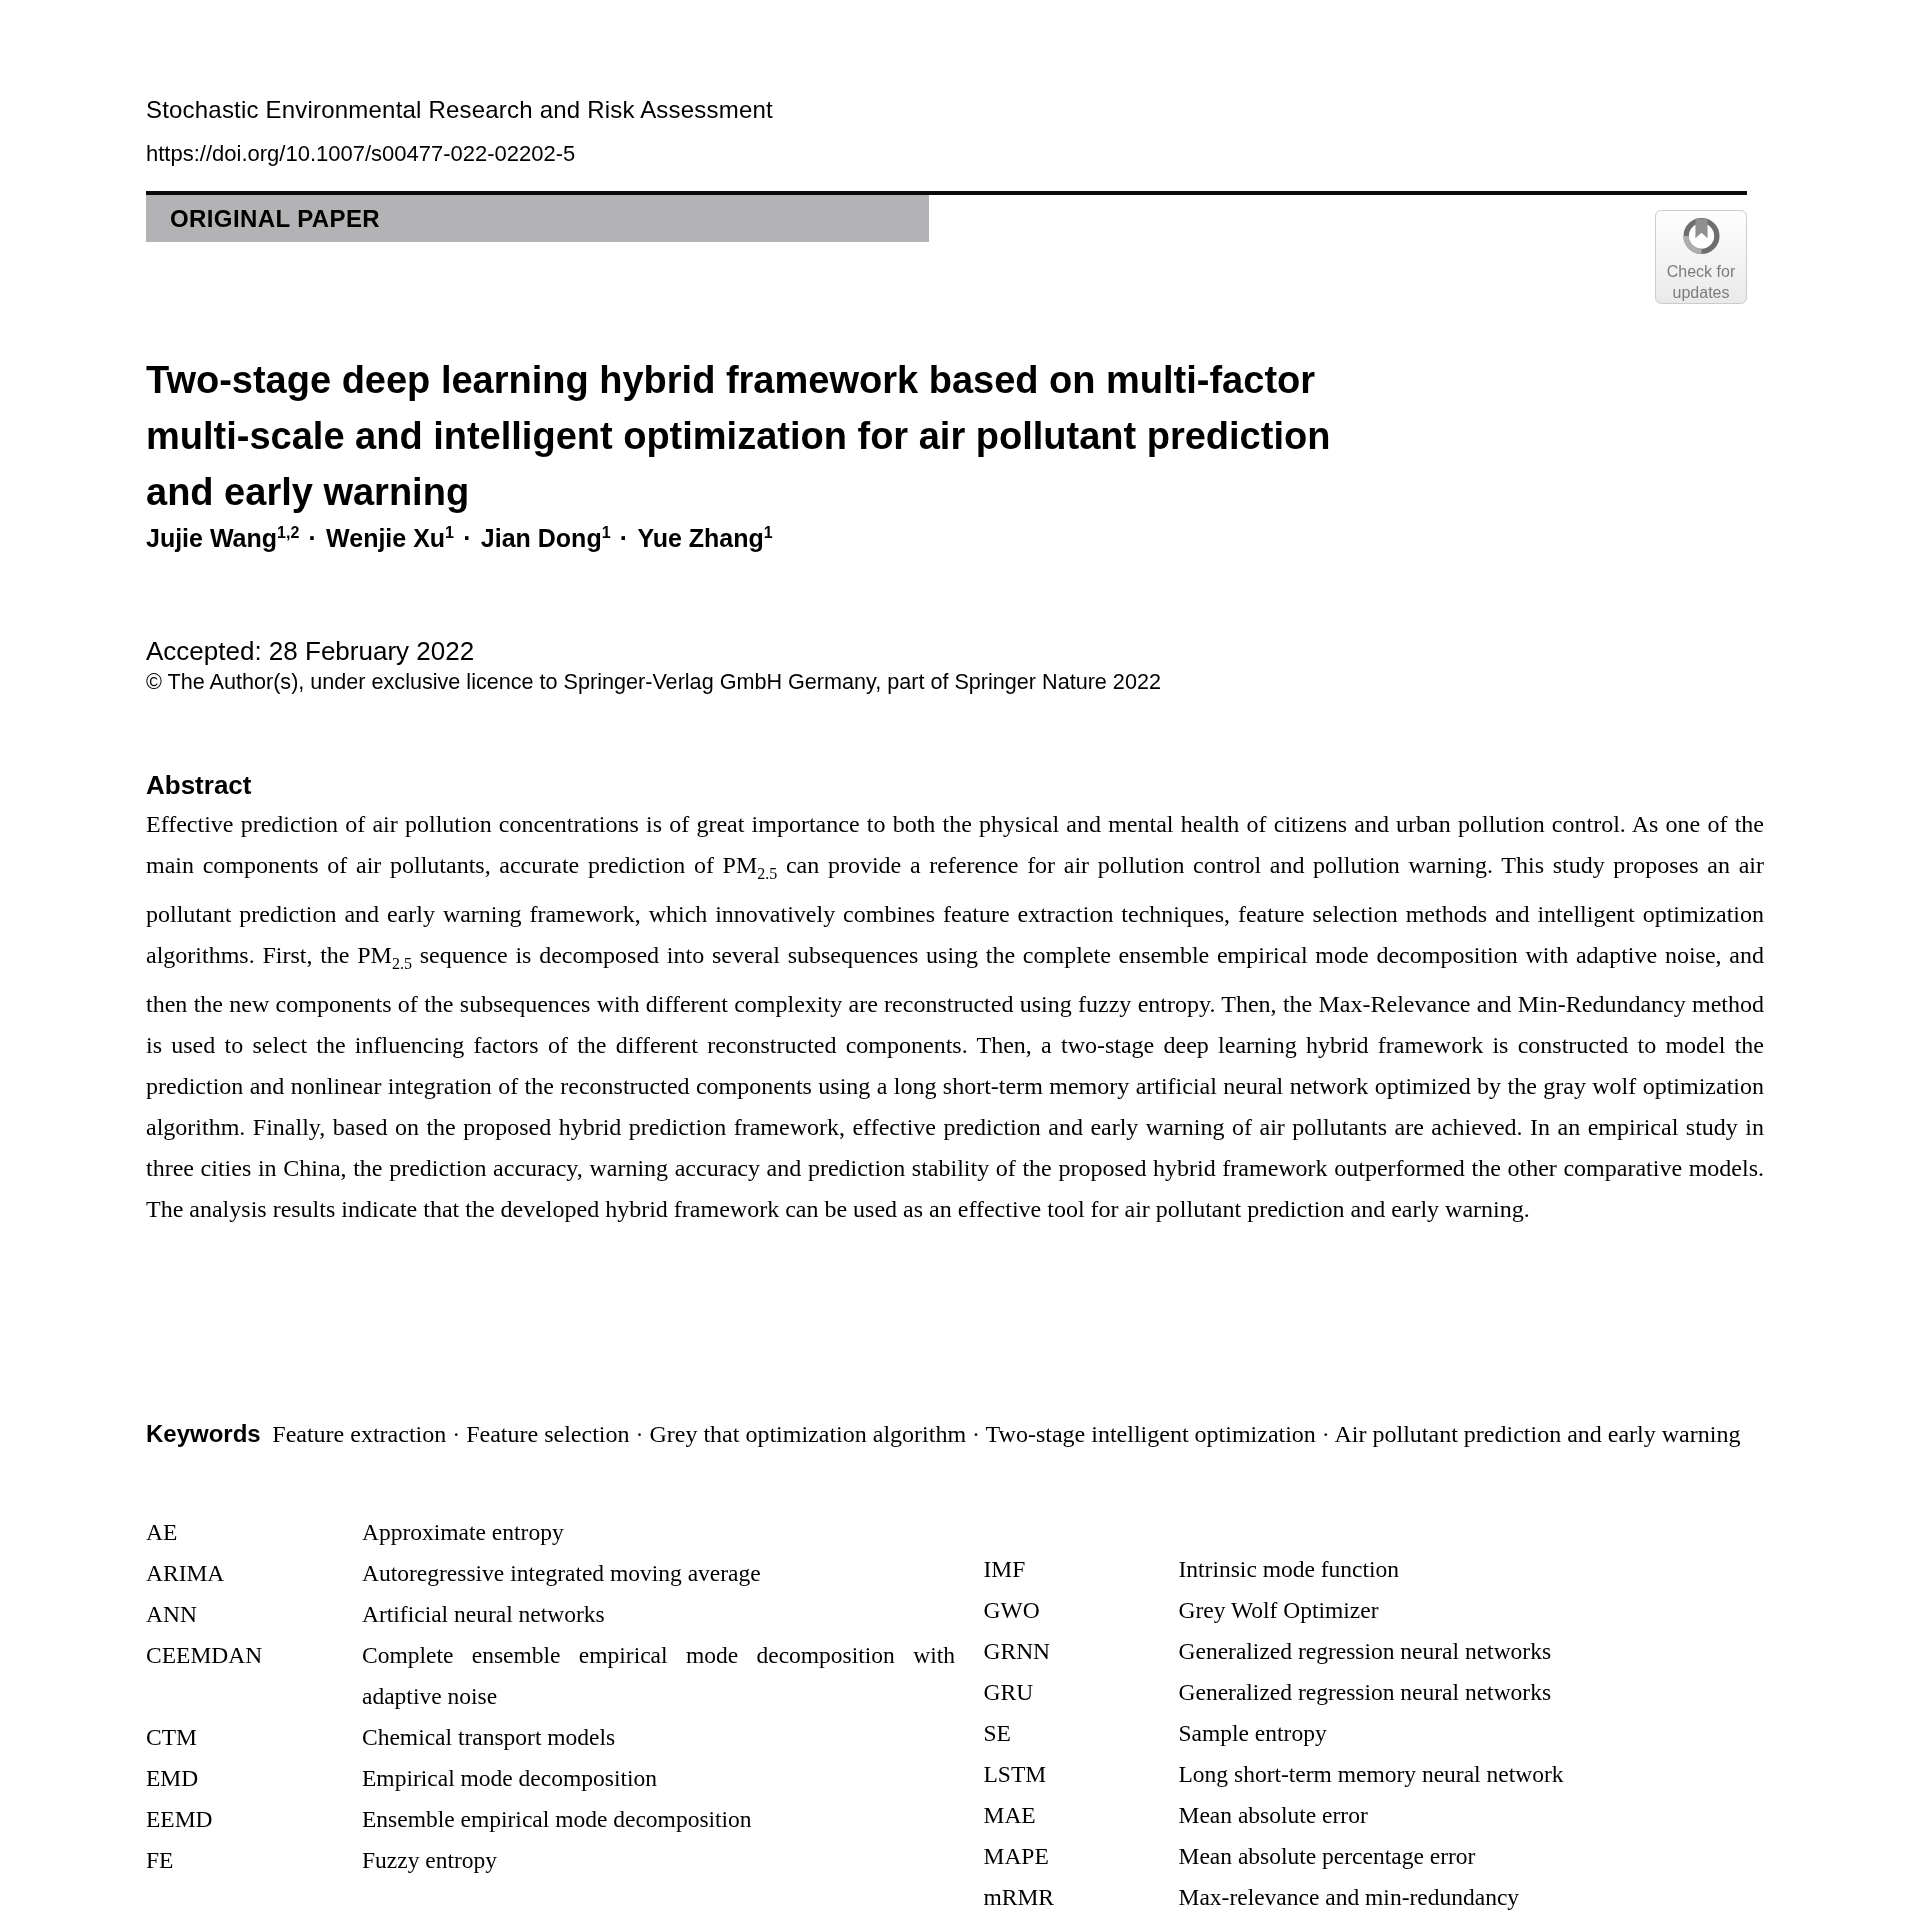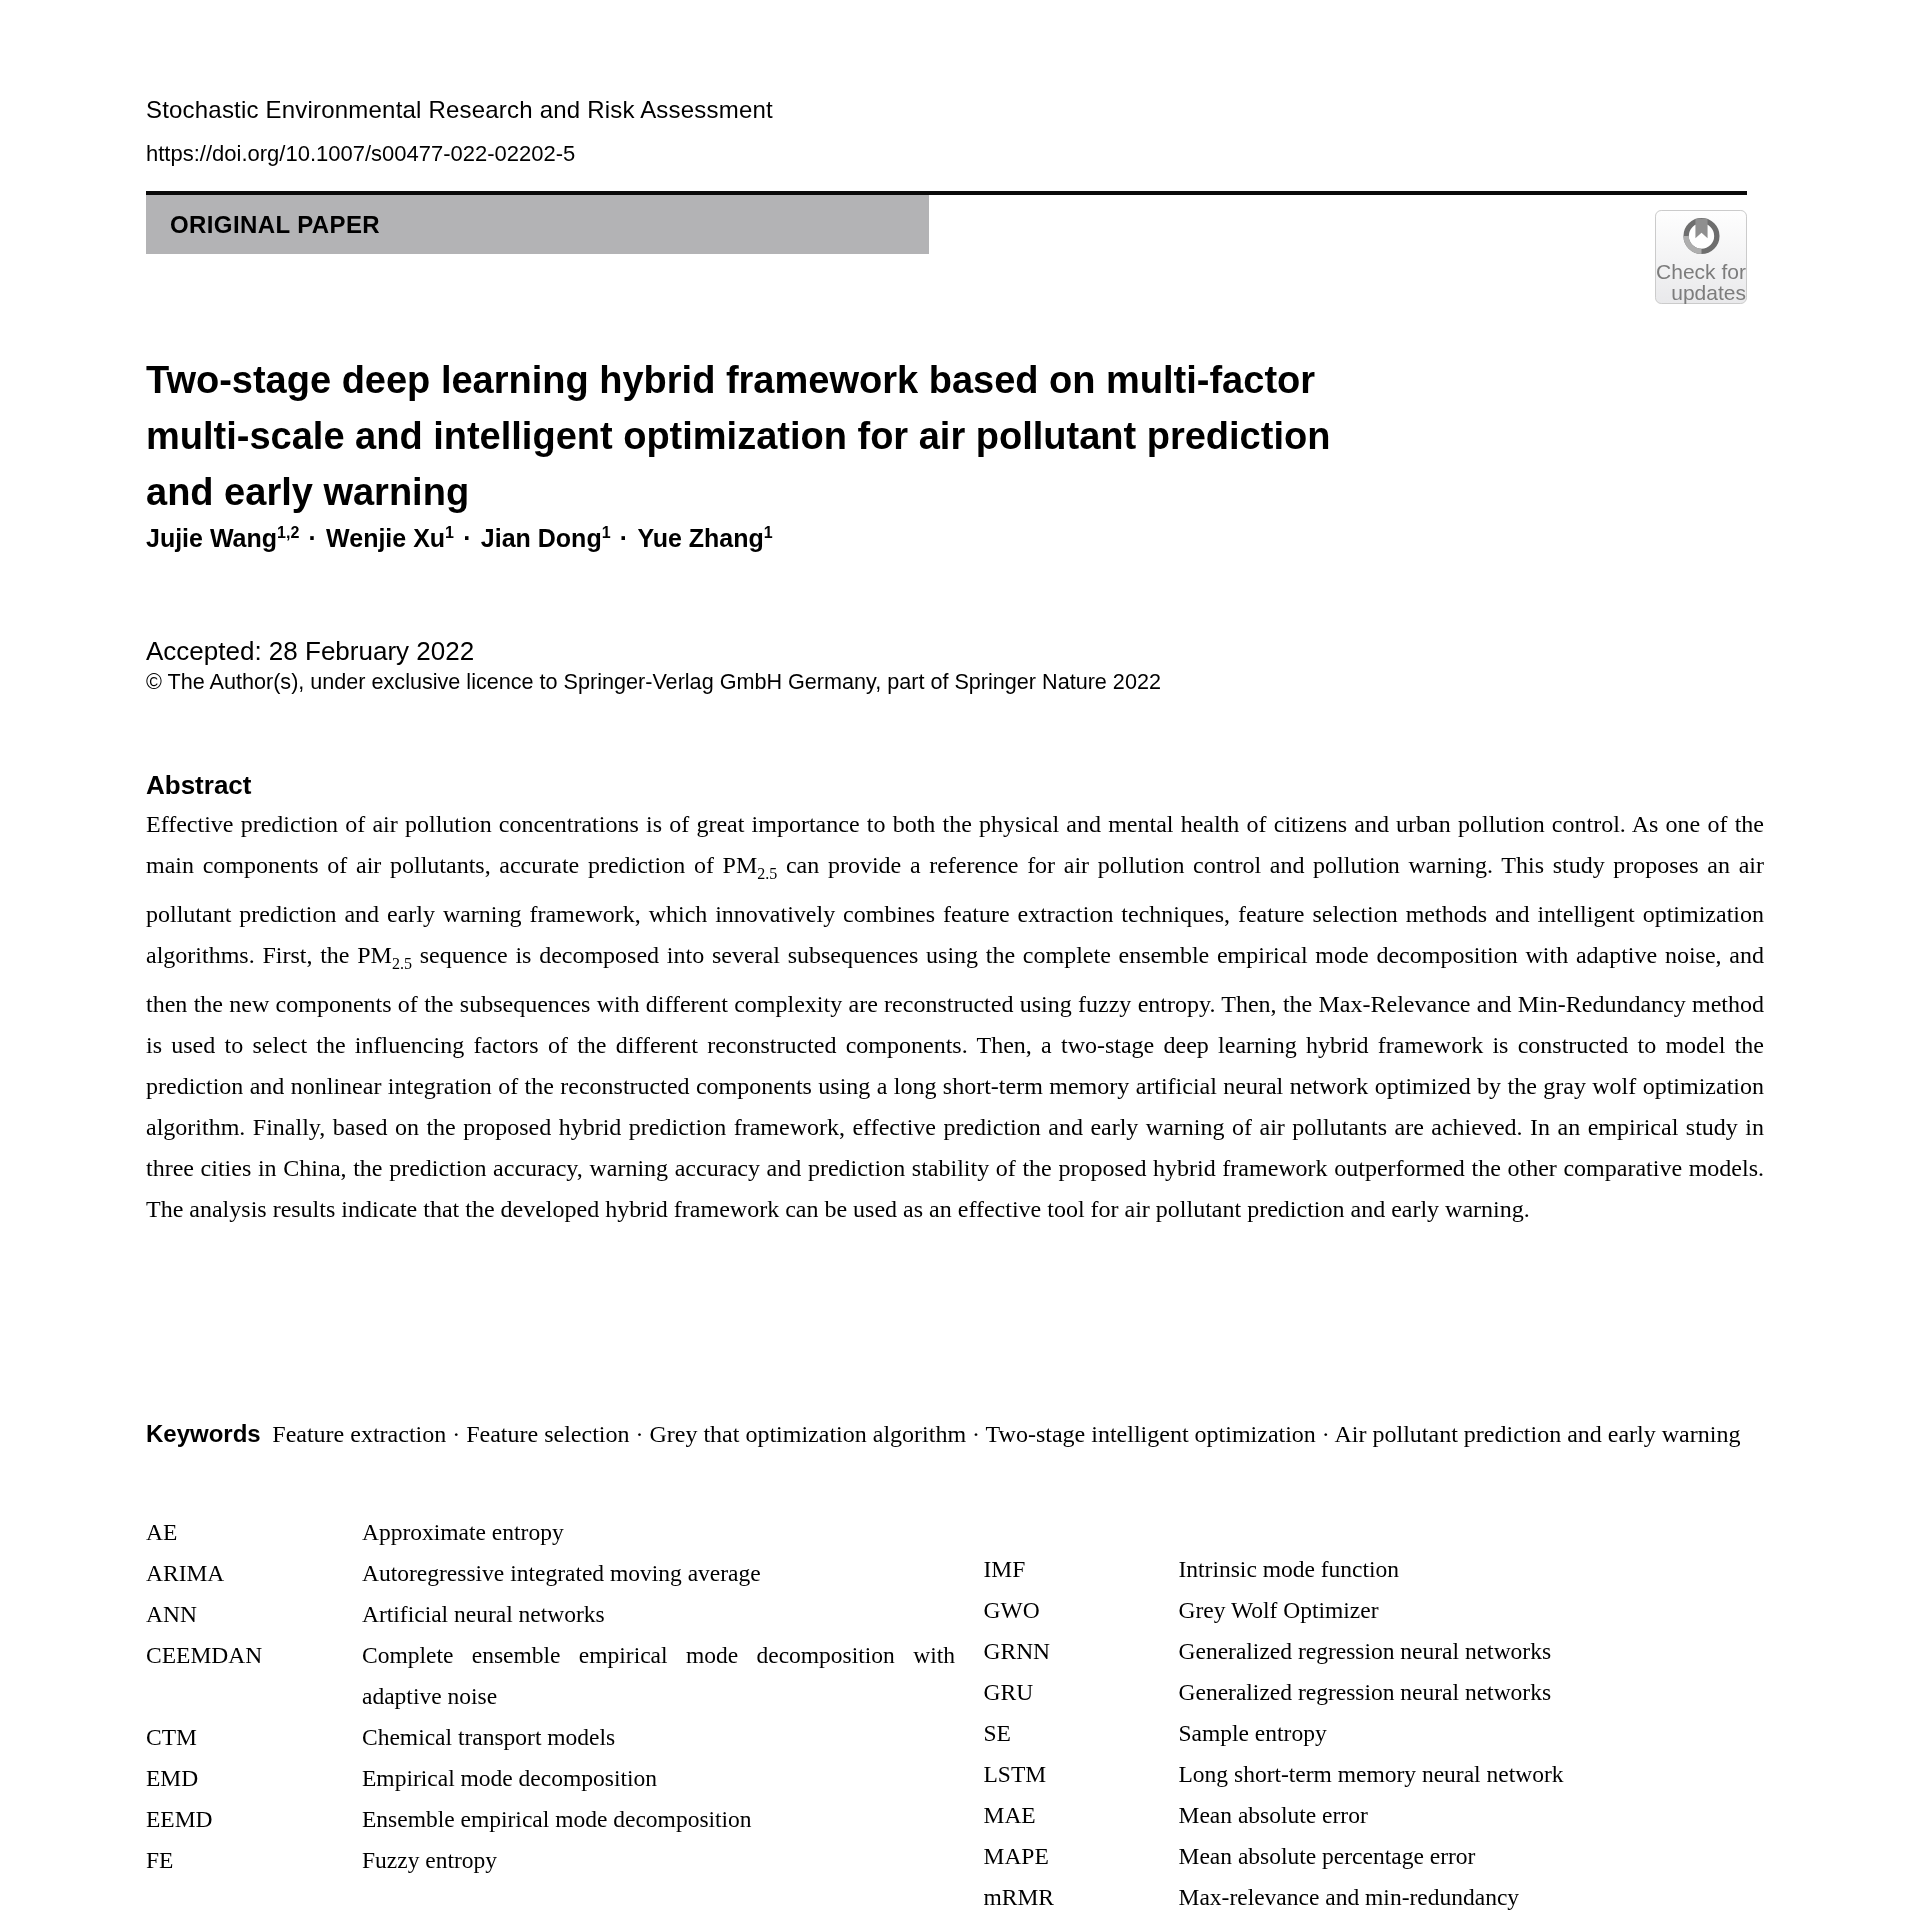--- a/index.html
+++ b/index.html
@@ -19,39 +19,39 @@
     font-size: 24px; line-height: 1.15; letter-spacing: 0.2px;
   }
   .doi {
     position: absolute; top: 141px; left: 0;
     font-family: "Liberation Sans", sans-serif;
     font-size: 22px; color: #000; text-decoration: none;
   }
 
   .head-rule { position: absolute; top: 191px; left: 0; width: 1601px; height: 3.5px; background: #0a0a0a; }
   .banner {
-    position: absolute; top: 195px; left: 0; width: 783px; height: 59px;
+    position: absolute; top: 195px; left: 0; width: 783px; height: 47px;
     background: #b3b3b5; display: flex; align-items: center; box-sizing: border-box; padding-left: 24px;
   }
   .banner span {
     font-family: "Liberation Sans", sans-serif;
     font-weight: bold; font-size: 24px; letter-spacing: 0.4px;
   }
 
   .badge {
     position: absolute; left: 1509px; top: 210px; width: 92px; height: 94px;
     border: 1.2px solid #cbcbcb; border-radius: 6.2px;
     background: linear-gradient(180deg, #fefefe 0%, #f3f3f4 55%, #e9e9eb 100%);
     display: flex; flex-direction: column; align-items: center; box-sizing: border-box;
     cursor: pointer;
   }
   .badge svg { margin-top: 4.6px; }
   .badge-text {
     font-family: "Liberation Sans", sans-serif;
-    font-size: 21px; line-height: 21px; color: #7c7c7c; text-align: right; margin-top: 4px;
+    font-size: 16px; line-height: 21px; color: #7c7c7c; text-align: center; margin-top: 4px;
   }
 
   .title {
     position: absolute; top: 352px; left: 0; width: 1618px; margin: 0;
     font-family: "Liberation Sans", sans-serif;
     font-size: 38px; line-height: 56px; font-weight: bold; letter-spacing: 0;
   }
 
   .authors {
     position: absolute; top: 524px; left: 0; width: 1618px;

